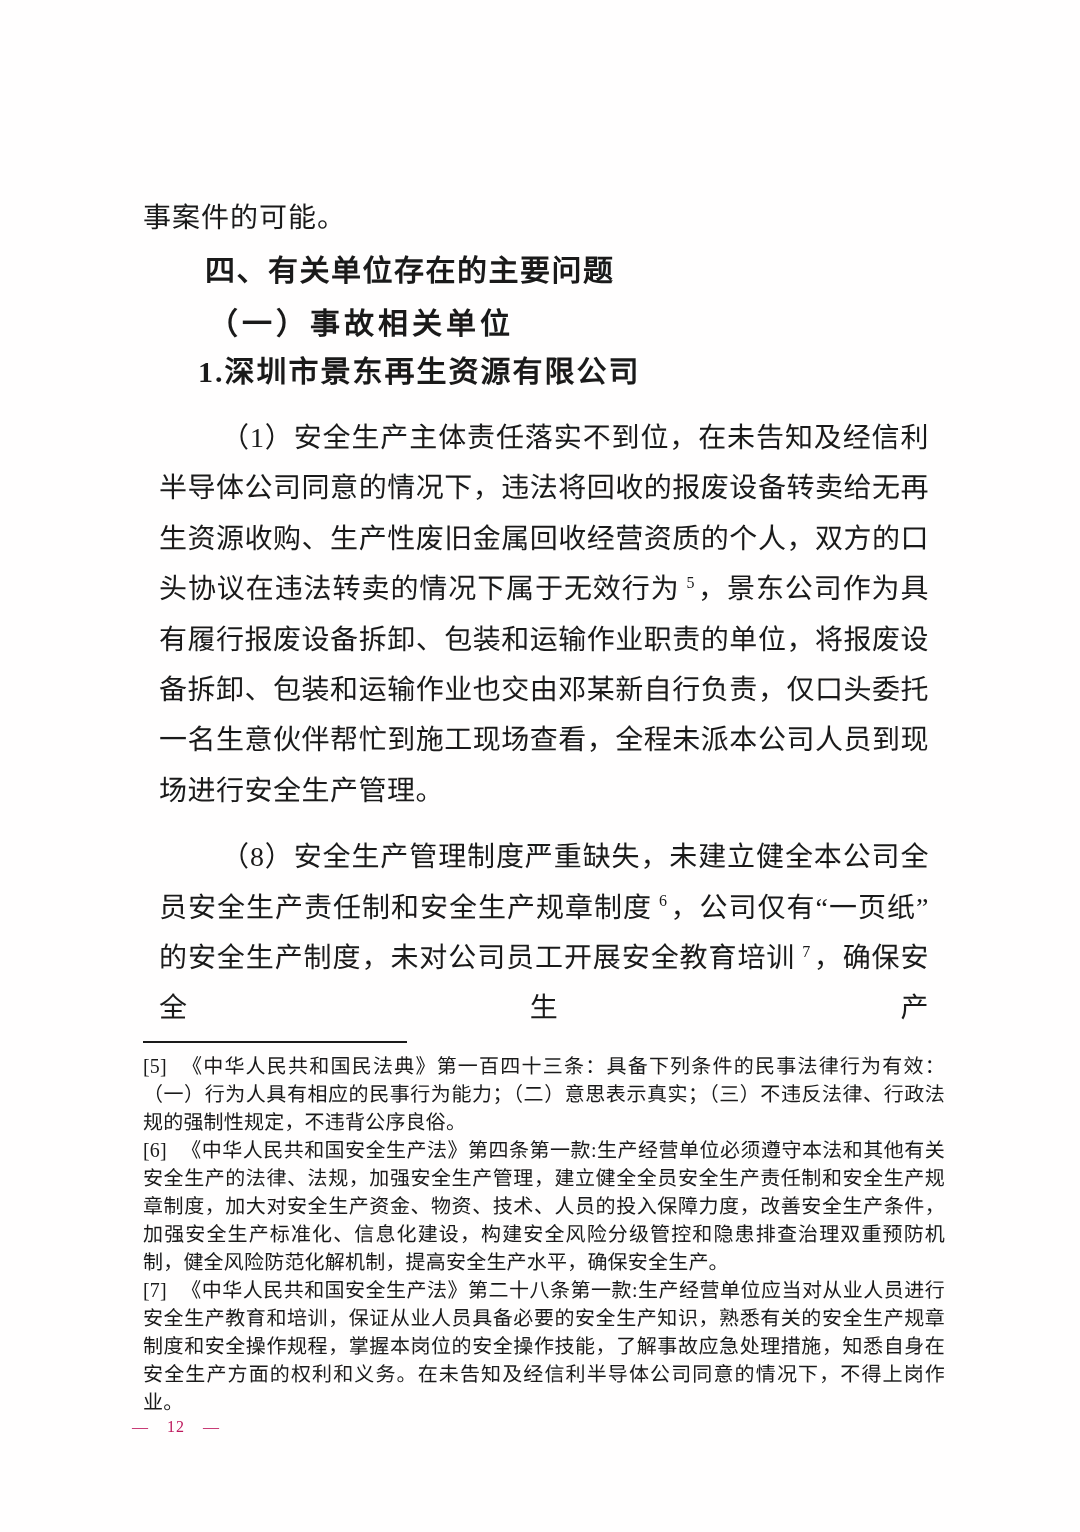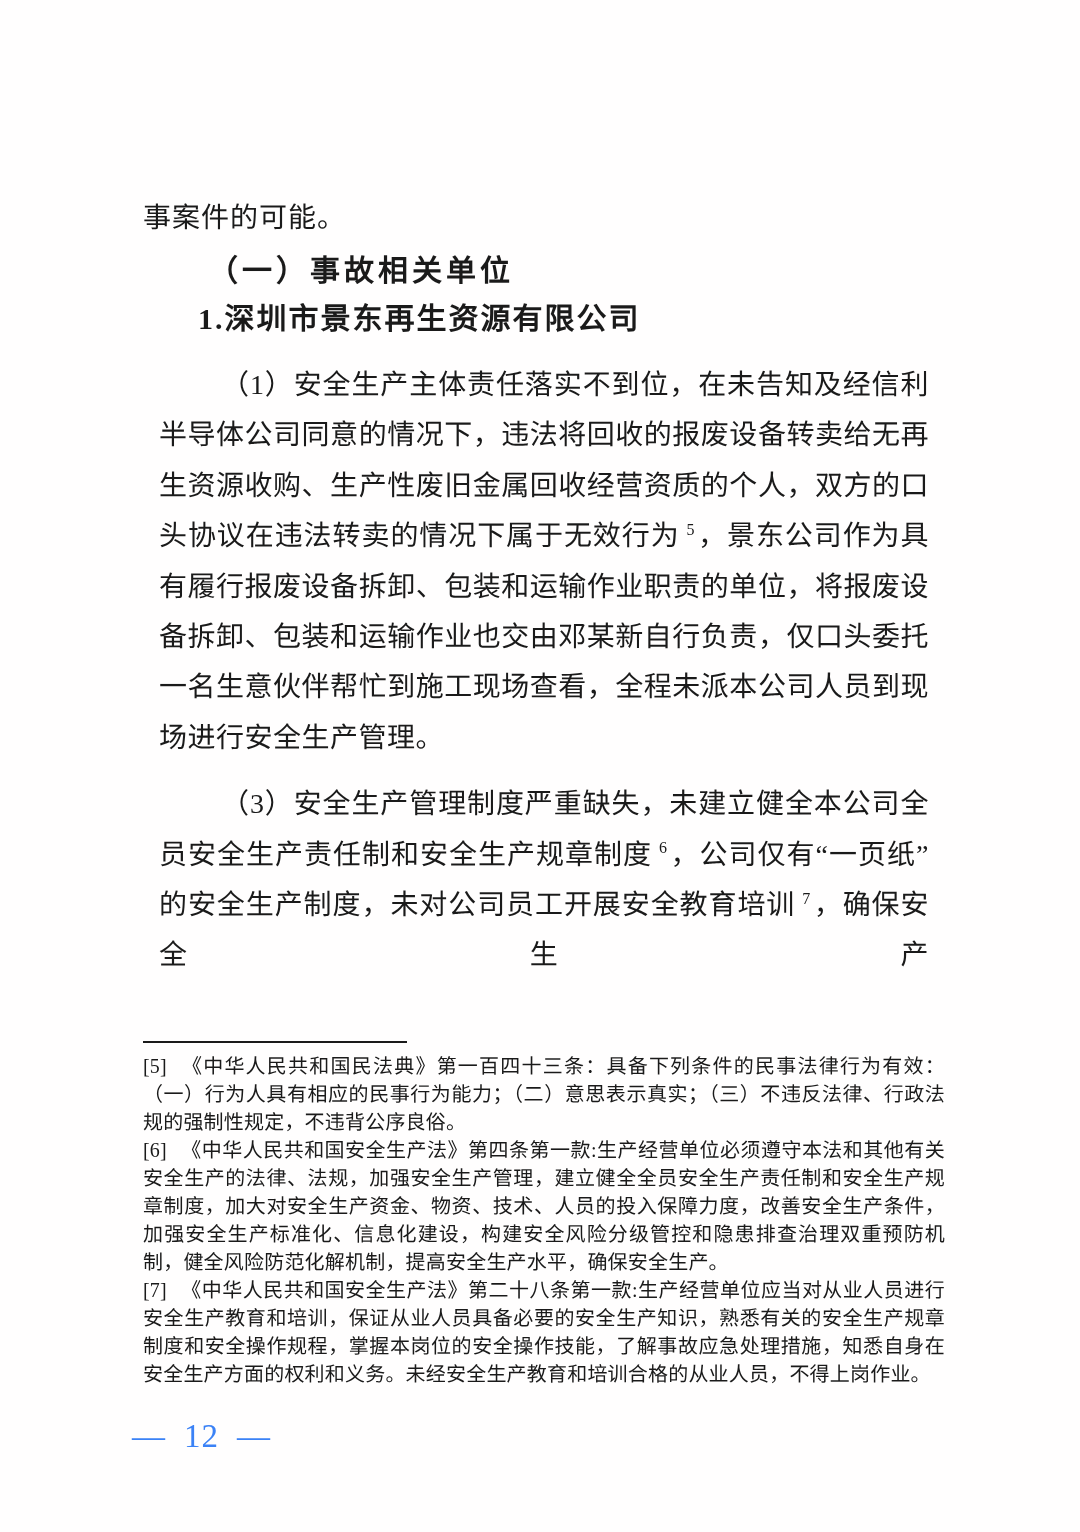--- a/index.html
+++ b/index.html
@@ -94,60 +94,61 @@
     text-align: justify;
     letter-spacing: 0.2px;
   }
   .fn-marker {
     margin-right: 14px;
   }
   .page-number {
     position: absolute;
     left: 132px;
     top: 1418px;
-    font-size: 33px;
+    font-size: 16px;
     letter-spacing: 1px;
-    color: #3b82f6;
+    color: #be185d;
     text-align: center;
   }
   .page-number .dash {
     display: inline-block;
   }
   .page-number .num {
     display: inline-block;
     margin: 0 18px;
   }
 </style>
 </head>
 <body>
 
 <div class="page">
 
   <div class="content">
 
     <p class="lead-line">事案件的可能。</p>
 
+    <h2 class="h-section">四、有关单位存在的主要问题</h2>
 
     <h3 class="h-sub">（一）事故相关单位</h3>
 
     <h4 class="h-company">1.深圳市景东再生资源有限公司</h4>
 
     <p class="body-para"><span>（1）安全生产主体责任落实不到位，在未告知及经信利半导体公司同意的情况下，违法将回收的报废设备转卖给无再生资源收购、生产性废旧金属回收经营资质的个人，双方的口头协议在违法转卖的情况下属于无效行为</span><sup class="fn-ref">5</sup><span>，景东公司作为具有履行报废设备拆卸、包装和运输作业职责的单位，将报废设备拆卸、包装和运输作业也交由邓某新自行负责，仅口头委托一名生意伙伴帮忙到施工现场查看，全程未派本公司人员到现场进行安全生产管理。</span></p>
 
-    <p class="body-para second continues"><span>（3）安全生产管理制度严重缺失，未建立健全本公司全员安全生产责任制和安全生产规章制度</span><sup class="fn-ref">6</sup><span>，公司仅有“一页纸”的安全生产制度，未对公司员工开展安全教育培训</span><sup class="fn-ref">7</sup><span>，确保安全生产</span></p>
+    <p class="body-para second continues"><span>（8）安全生产管理制度严重缺失，未建立健全本公司全员安全生产责任制和安全生产规章制度</span><sup class="fn-ref">6</sup><span>，公司仅有“一页纸”的安全生产制度，未对公司员工开展安全教育培训</span><sup class="fn-ref">7</sup><span>，确保安全生产</span></p>
 
   </div>
 
   <div class="footnotes">
 
     <hr class="fn-rule">
 
     <p class="footnote"><span class="fn-marker">[5]</span><span>《中华人民共和国民法典》第一百四十三条：具备下列条件的民事法律行为有效：（一）行为人具有相应的民事行为能力；（二）意思表示真实；（三）不违反法律、行政法规的强制性规定，不违背公序良俗。</span></p>
 
     <p class="footnote"><span class="fn-marker">[6]</span><span>《中华人民共和国安全生产法》第四条第一款:生产经营单位必须遵守本法和其他有关安全生产的法律、法规，加强安全生产管理，建立健全全员安全生产责任制和安全生产规章制度，加大对安全生产资金、物资、技术、人员的投入保障力度，改善安全生产条件，加强安全生产标准化、信息化建设，构建安全风险分级管控和隐患排查治理双重预防机制，健全风险防范化解机制，提高安全生产水平，确保安全生产。</span></p>
 
-    <p class="footnote"><span class="fn-marker">[7]</span><span>《中华人民共和国安全生产法》第二十八条第一款:生产经营单位应当对从业人员进行安全生产教育和培训，保证从业人员具备必要的安全生产知识，熟悉有关的安全生产规章制度和安全操作规程，掌握本岗位的安全操作技能，了解事故应急处理措施，知悉自身在安全生产方面的权利和义务。未经安全生产教育和培训合格的从业人员，不得上岗作业。</span></p>
+    <p class="footnote"><span class="fn-marker">[7]</span><span>《中华人民共和国安全生产法》第二十八条第一款:生产经营单位应当对从业人员进行安全生产教育和培训，保证从业人员具备必要的安全生产知识，熟悉有关的安全生产规章制度和安全操作规程，掌握本岗位的安全操作技能，了解事故应急处理措施，知悉自身在安全生产方面的权利和义务。在未告知及经信利半导体公司同意的情况下，不得上岗作业。</span></p>
 
   </div>
 
   <div class="page-number"><span class="dash">—</span><span class="num">12</span><span class="dash">—</span></div>
 
 </div>
 
 </body></html>

